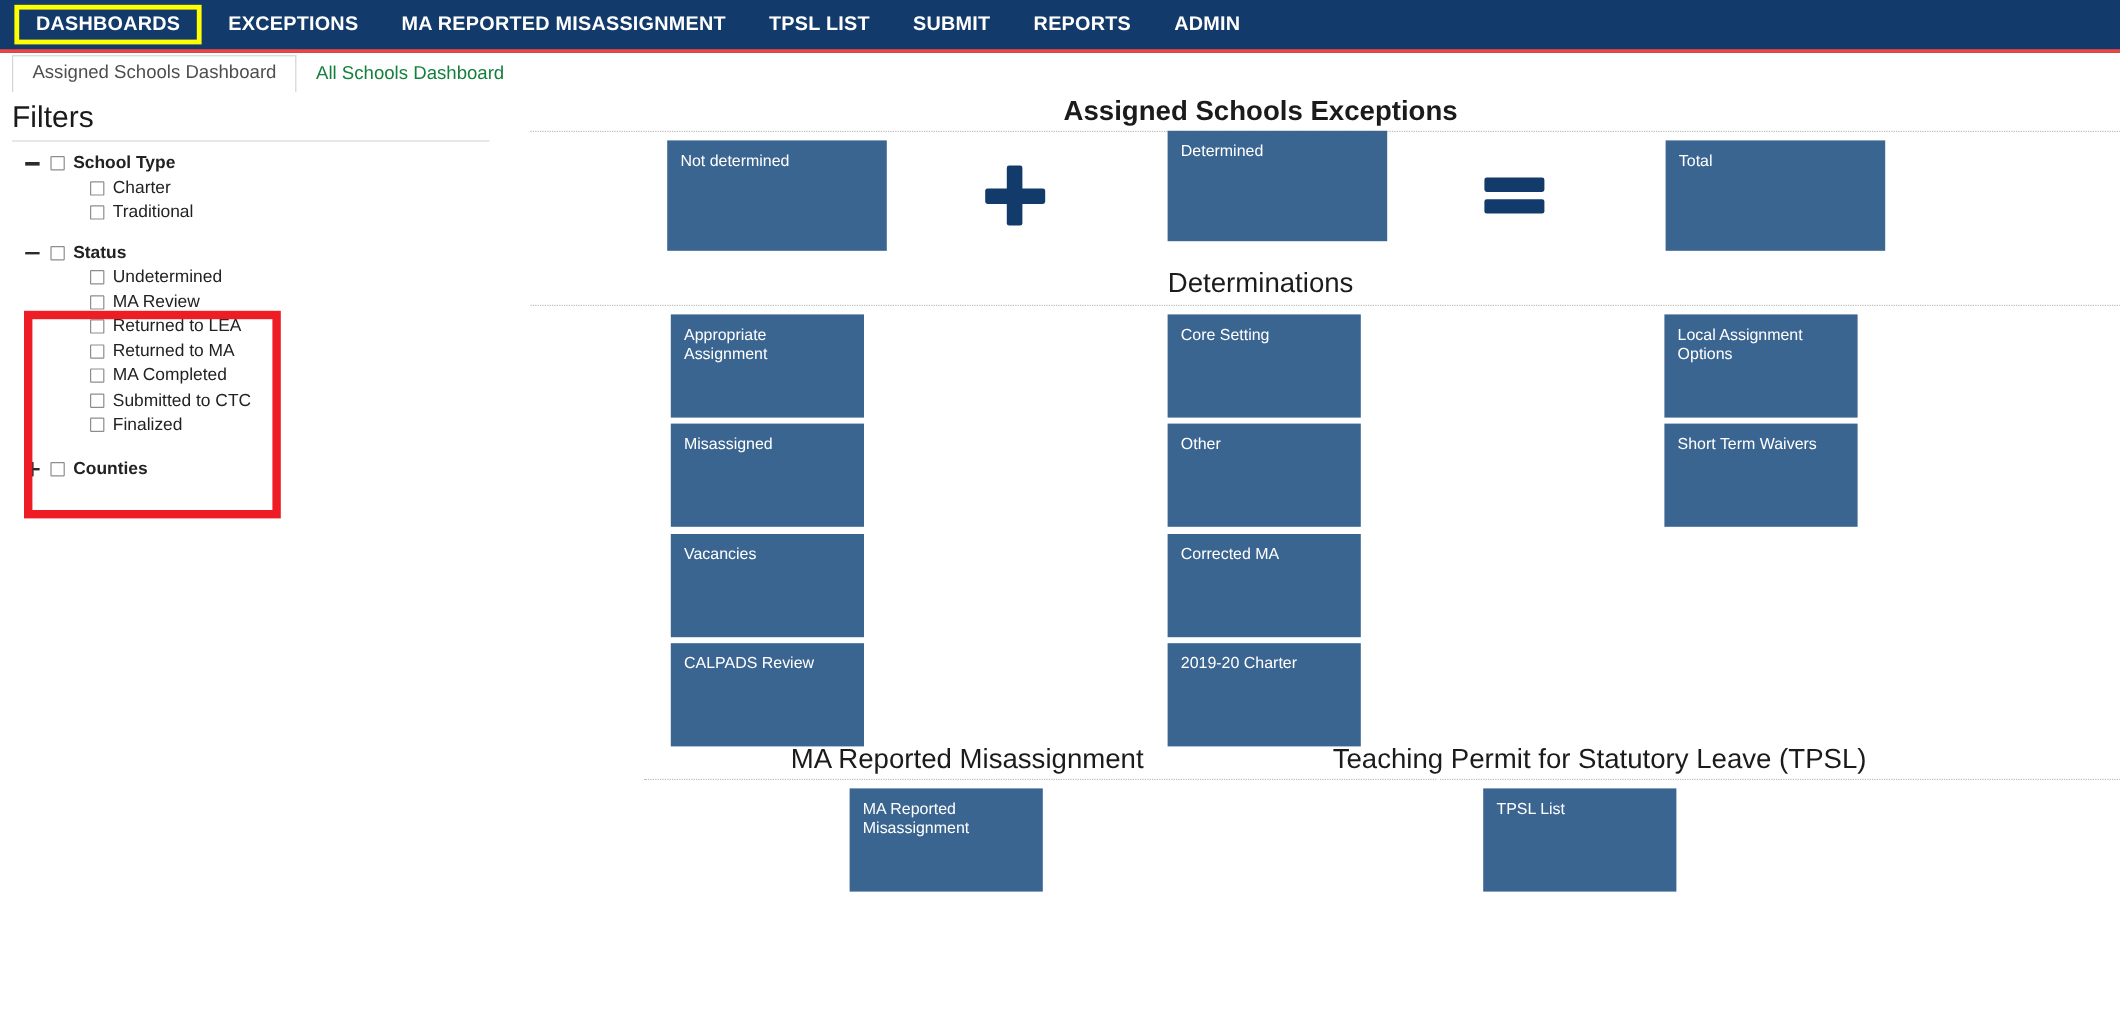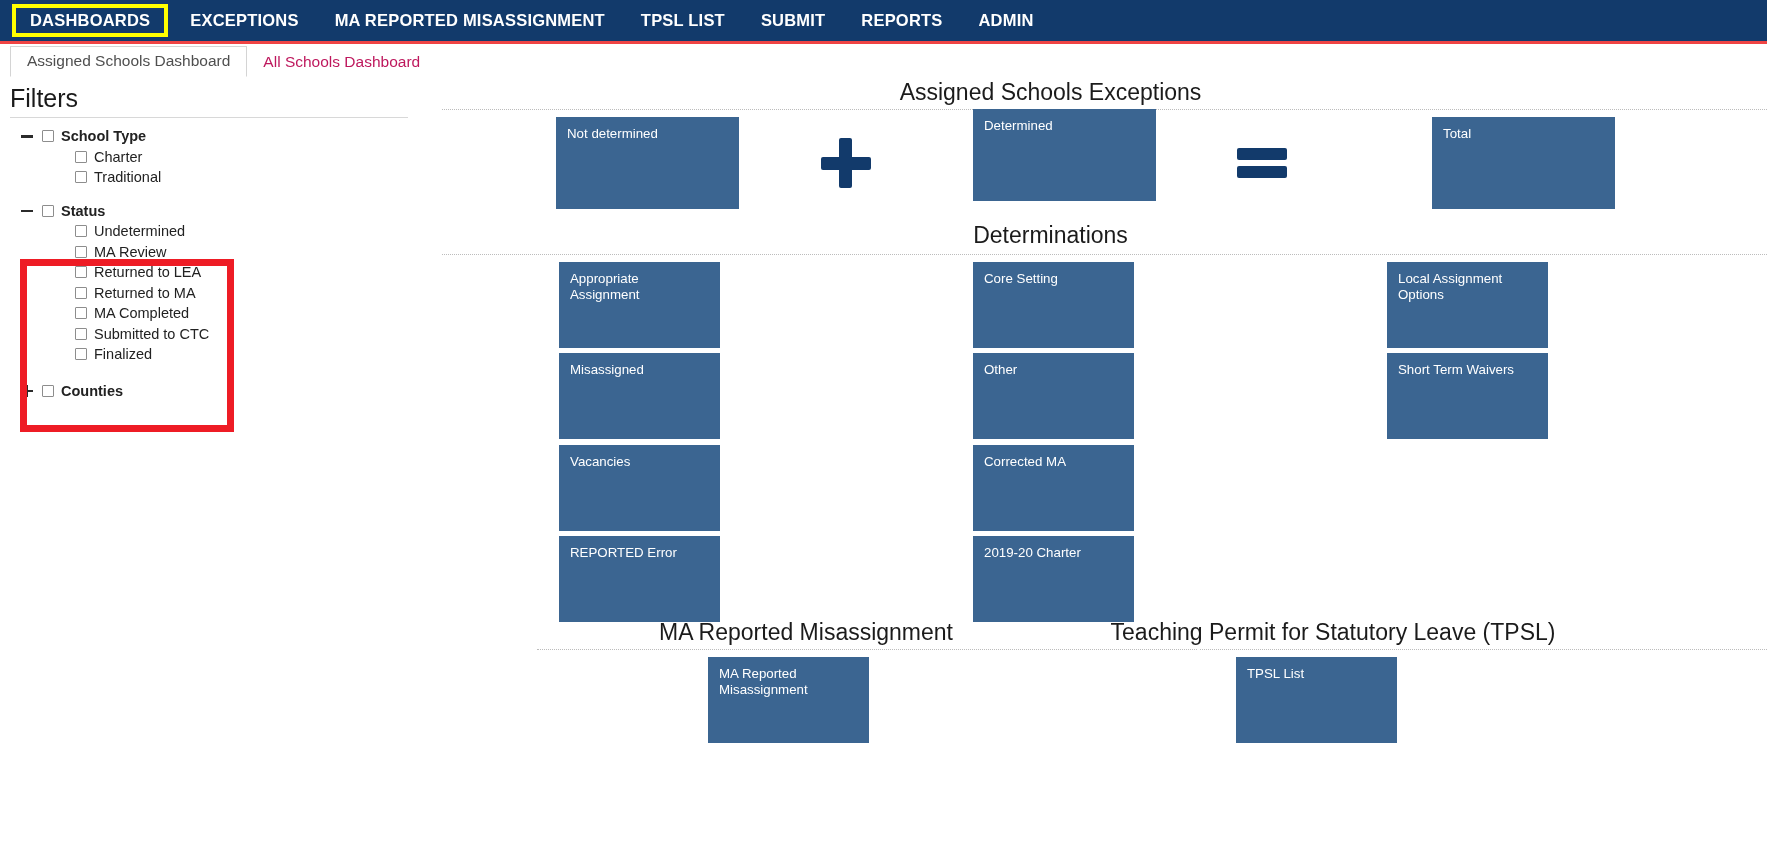--- a/index.html
+++ b/index.html
@@ -48,21 +48,21 @@
     cursor: pointer;
     line-height: 18px;
   }
   .subtab.selected {
     color: #4f4f4f;
     background: #ffffff;
     border: 1px solid #d4d4d4;
     border-bottom: 1px solid #ffffff;
     margin-left: 10px;
   }
-  .subtab.link { color: #be185d; }
+  .subtab.link { color: #15803d; }
 
   
   #filters-panel {
     position: absolute; left: 0; top: 80px;
     width: 470px; height: 764px;
     background: #ffffff;
   }
   #filters-title {
     font-size: 25px;
     color: #1a1a1a;
@@ -244,59 +244,59 @@
       <span class="node-label">Counties</span>
     </div>
 
   </div>
 
   <div id="status-highlight"></div>
 </div>
 
 <div id="main">
 
-  <div class="section-head" style="left:0; top:2px; width:1253px;">Assigned Schools Exceptions</div>
+  <div class="section-head" style="left:0; top:2px; width:1253px;font-weight:bold;">Assigned Schools Exceptions</div>
   <div class="section-rule" style="left:18px; top:33px; width:1325px;"></div>
 
   <div class="tile" style="left:132px; top:41px; width:183px; height:92px;">
     <span>Not determined</span>
   </div>
 
   <div class="op" style="left:397px; top:62px; width:50px; height:50px;">
     <span class="bar" style="left:0; top:19px; width:50px; height:13px;"></span>
     <span class="bar" style="left:18px; top:0px; width:13px; height:50px;"></span>
   </div>
 
   <div class="tile" style="left:549px; top:33px; width:183px; height:92px;">
     <span>Determined</span>
   </div>
 
   <div class="op" style="left:813px; top:72px; width:50px; height:30px;">
     <span class="bar" style="left:0; top:0; width:50px; height:12px;"></span>
     <span class="bar" style="left:0; top:18px; width:50px; height:12px;"></span>
   </div>
 
-  <div class="tile" style="left:964px; top:41px; width:183px; height:92px;margin-left:44px;">
+  <div class="tile" style="left:964px; top:41px; width:183px; height:92px;">
     <span>Total</span>
   </div>
 
   <div class="section-head" style="left:0; top:145px; width:1253px;">Determinations</div>
   <div class="section-rule" style="left:18px; top:178px; width:1325px;"></div>
 
   <div class="tile" style="left:135px; top:186px; width:161px; height:86px;">
     <span>Appropriate Assignment</span>
   </div>
   <div class="tile" style="left:135px; top:277px; width:161px; height:86px;">
     <span>Misassigned</span>
   </div>
   <div class="tile" style="left:135px; top:369px; width:161px; height:86px;">
     <span>Vacancies</span>
   </div>
   <div class="tile" style="left:135px; top:460px; width:161px; height:86px;">
-    <span>REPORTED Error</span>
+    <span>CALPADS Review</span>
   </div>
 
   <div class="tile" style="left:549px; top:186px; width:161px; height:86px;">
     <span>Core Setting</span>
   </div>
   <div class="tile" style="left:549px; top:277px; width:161px; height:86px;">
     <span>Other</span>
   </div>
   <div class="tile" style="left:549px; top:369px; width:161px; height:86px;">
     <span>Corrected MA</span>

